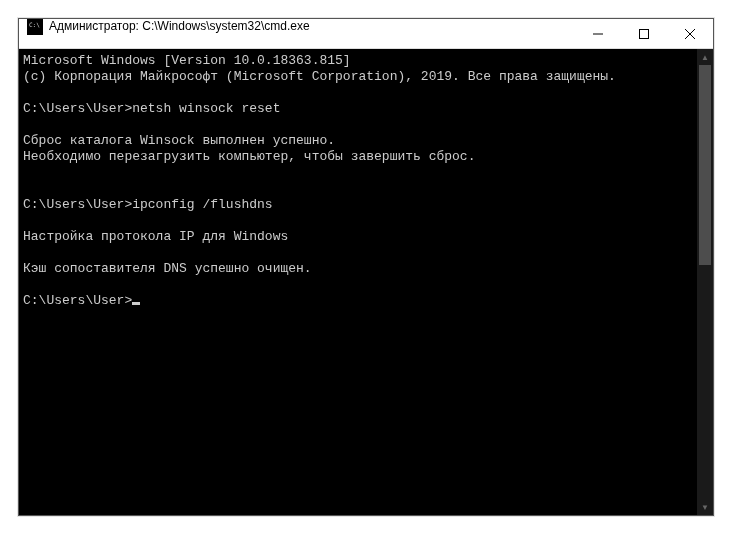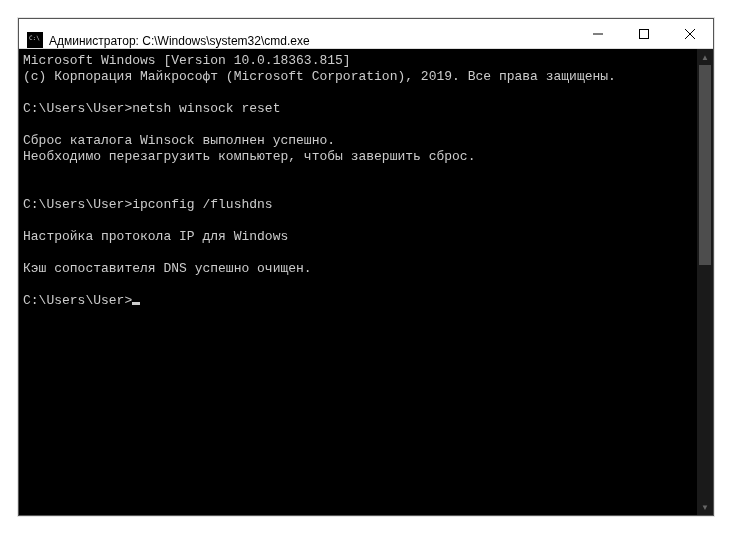--- a/index.html
+++ b/index.html
@@ -16,21 +16,21 @@
       border: 1px solid #555;
       background: #000;
       display: flex;
       flex-direction: column;
       box-shadow: 0 0 0 1px rgba(0,0,0,0.1);
     }
     .titlebar {
       height: 30px;
       background: #fff;
       display: flex;
-      align-items: flex-end;
+      align-items: flex-start;
       border-bottom: 1px solid #ddd;
       flex-shrink: 0;
     }
     .titlebar-icon {
       width: 16px;
       height: 16px;
       margin-left: 8px;
       margin-right: 6px;
       background: #000;
       position: relative;

